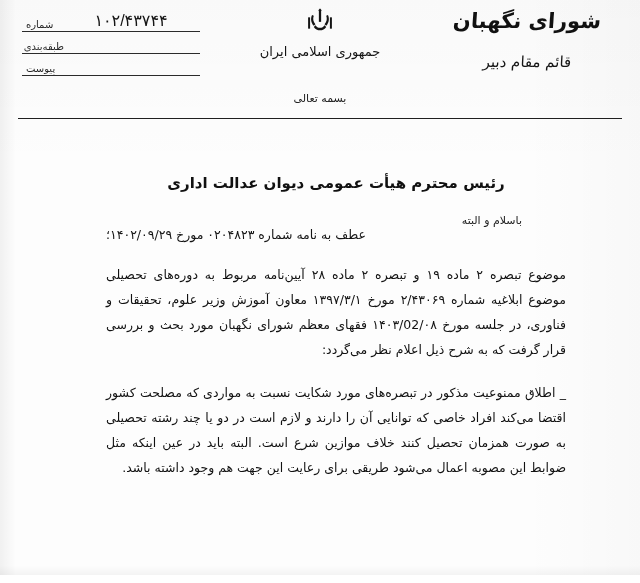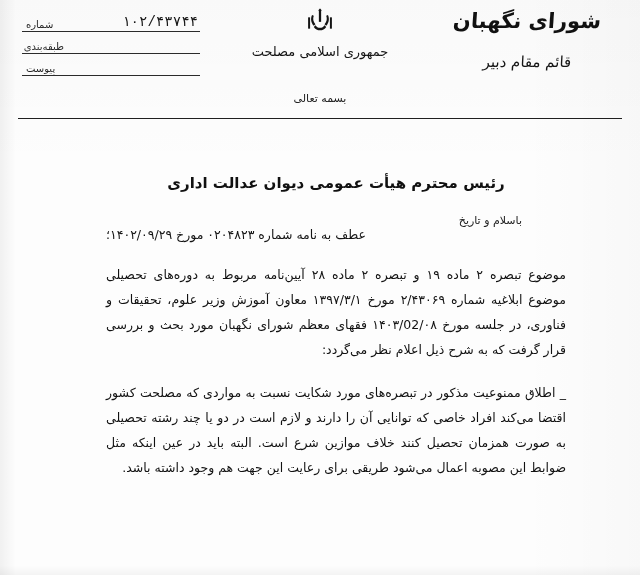--- a/index.html
+++ b/index.html
@@ -56,25 +56,25 @@
   .registry-label {
     width: 38px;
     text-align: left;
     font-size: 10px;
     color: #2a2a2a;
     letter-spacing: 0.2px;
     padding-left: 2px;
   }
   .registry-value {
     flex: 1;
-    text-align: right;
-    font-size: 14px;
+    text-align: center;
+    font-size: 16px;
     color: #151515;
     letter-spacing: 0.6px;
-    font-family: Liberation Mono, monospace;
+    font-family: Liberation Sans, sans-serif;
   }
   .registry-row.empty .registry-value { color: transparent; }
 
   
   .emblem-block {
     position: absolute;
     top: 6px;
     left: 50%;
     transform: translateX(-50%);
     width: 210px;
@@ -255,35 +255,35 @@
             <path d="M28 6 h4 v22 h-4 z"></path>
             <path d="M30 4 l3 5 h-6 z"></path>
             <path d="M16 16 c-3 6 -2 14 3 19 l3 -3 c-4 -4 -5 -10 -3 -15 z"></path>
             <path d="M44 16 c3 6 2 14 -3 19 l-3 -3 c4 -4 5 -10 3 -15 z"></path>
             <path d="M9 20 h3.5 v20 H9 z"></path>
             <path d="M47.5 20 H51 v20 h-3.5 z"></path>
             <path d="M22 34 c3 6 13 6 16 0 l3 3 c-5 8 -17 8 -22 0 z"></path>
           </g>
         </svg>
       </div>
-      <div class="org-name">جمهوری اسلامی مصلحت</div>
+      <div class="org-name">جمهوری اسلامی ایران</div>
     </div>
 
     <div class="council-block">
       <div class="council-name">شورای نگهبان</div>
       <div class="secretary-title">قائم مقام دبیر</div>
     </div>
 
     <div class="besmellah">بسمه تعالی</div>
     <div class="head-rule"></div>
   </div>
 
   <div class="body">
     <div class="addressee">رئیس محترم هیأت عمومی دیوان عدالت اداری</div>
-    <div class="salutation">باسلام و تاریخ</div>
+    <div class="salutation">باسلام و البته</div>
     <div class="reference">عطف به نامه شماره ۰۲۰۴۸۲۳ مورخ ۱۴۰۲/۰۹/۲۹؛</div>
     <div class="para">موضوع تبصره ۲ ماده ۱۹ و تبصره ۲ ماده ۲۸ آیین‌نامه مربوط به دوره‌های تحصیلی موضوع ابلاغیه شماره ۲/۴۳۰۶۹ مورخ ۱۳۹۷/۳/۱ معاون آموزش وزیر علوم، تحقیقات و فناوری، در جلسه مورخ ۱۴۰۳/02/۰۸ فقهای معظم شورای نگهبان مورد بحث و بررسی قرار گرفت که به شرح ذیل اعلام نظر می‌گردد:</div>
     <div class="para second">_ اطلاق ممنوعیت مذکور در تبصره‌های مورد شکایت نسبت به مواردی که مصلحت کشور اقتضا می‌کند افراد خاصی که توانایی آن را دارند و لازم است در دو یا چند رشته تحصیلی به صورت همزمان تحصیل کنند خلاف موازین شرع است. البته باید در عین اینکه مثل ضوابط این مصوبه اعمال می‌شود طریقی برای رعایت این جهت هم وجود داشته باشد.</div>
   </div>
 
 
   <div class="edge-shade-left"></div>
   <div class="edge-shade-bottom"></div>
 </div>
 

